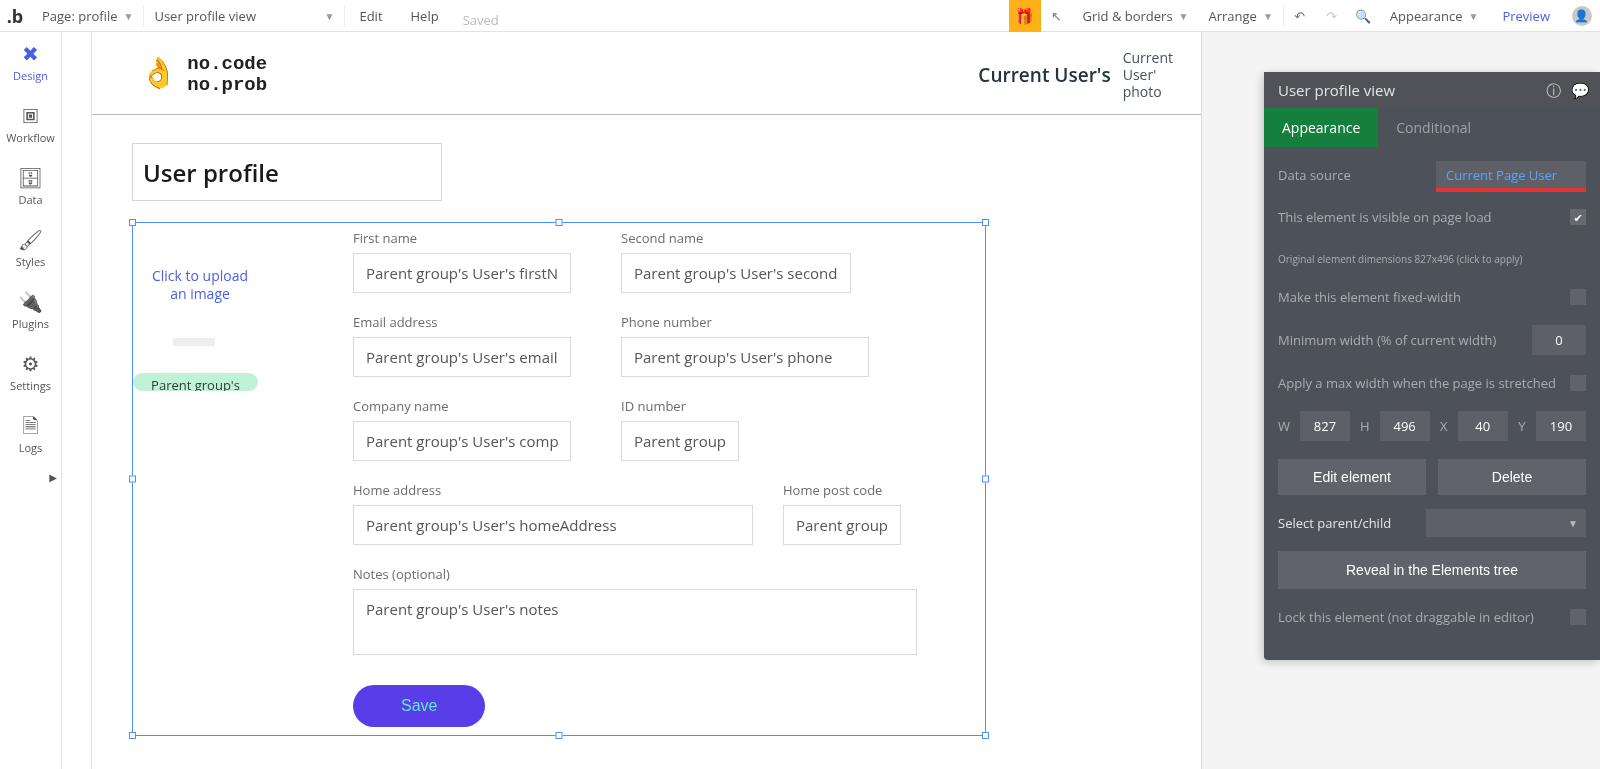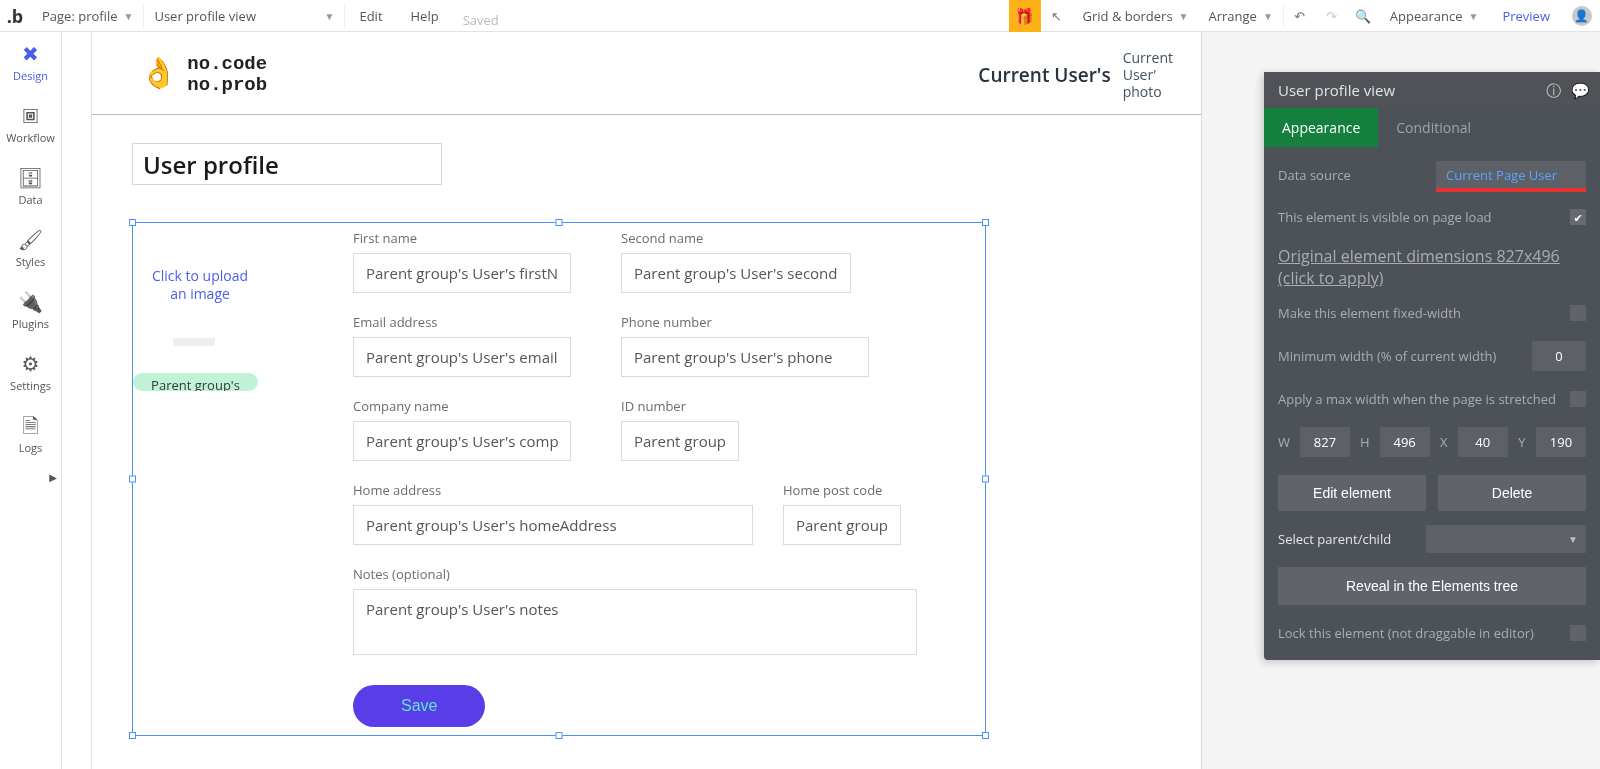--- a/index.html
+++ b/index.html
@@ -116,21 +116,21 @@
     font-weight:700; font-size:19px; color:#222; line-height:1.1;
   }
   .brand .hand{font-size:30px;}
   .cu-right { display:flex;gap:12px;align-items:center;color:#263340;}
   .cu-name { font-weight:600;font-size:19px;}
   .cu-photo { font-size:14px; color:#45525f; line-height:1.2;}
 
   .title-block {
     margin: 28px 0 0 40px;
     border: 1px solid #cfd4e8;
-    width: 310px; height: 42px;
+    width: 310px; height: 58px;
     display:flex;align-items:center;padding:0 10px;
     font-size:24px; font-weight:600; color:#1a1a1a;
   }
 
   
   .selected-group {
     position:absolute;
     left:40px; top:190px;
     width:854px; height:514px;
     border:1px solid #4a90ff;
@@ -432,21 +432,21 @@
         <span class="val-box">
           <span>Current Page User</span>
           <span class="val-underline"></span>
         </span>
       </div>
       <div class="setting-row">
         <span class="lbl">This element is visible on page load</span>
         <span class="check">✔</span>
       </div>
       <div class="setting-row" style="margin-bottom:10px;">
-        <span class="lbl" style="font-size:16px;text-decoration:underline;">Original element dimensions 827x496 (click to apply)</span>
+        <span class="lbl" style="font-size:10px;">Original element dimensions 827x496 (click to apply)</span>
       </div>
       <div class="setting-row">
         <span class="lbl">Make this element fixed-width</span>
         <span class="check" style="background:#606369;"></span>
       </div>
       <div class="setting-row">
         <span class="lbl">Minimum width (% of current width)</span>
         <input class="num-input" value="0" style="">
       </div>
       <div class="setting-row">

